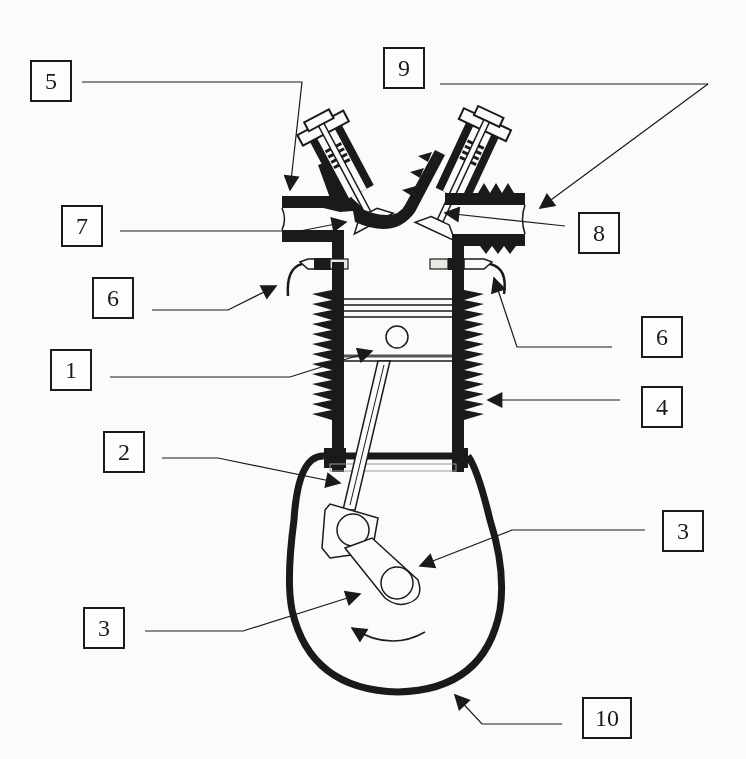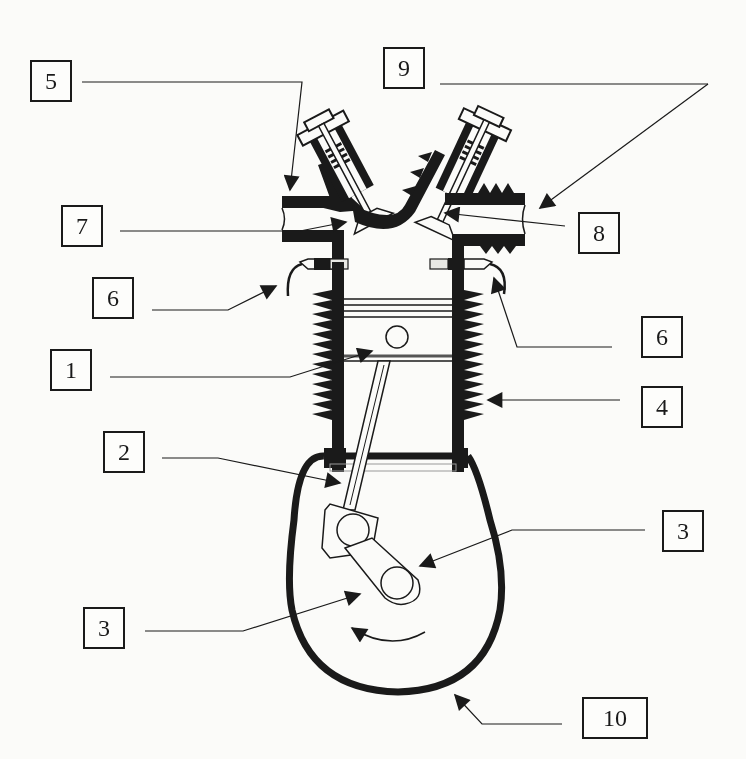--- a/index.html
+++ b/index.html
@@ -176,13 +176,13 @@
 <div class="label-box" style="left:383px;top:47px;width:42px;height:42px;">9</div>
 <div class="label-box" style="left:61px;top:205px;width:42px;height:42px;">7</div>
 <div class="label-box" style="left:578px;top:212px;width:42px;height:42px;">8</div>
 <div class="label-box" style="left:92px;top:277px;width:42px;height:42px;">6</div>
 <div class="label-box" style="left:641px;top:316px;width:42px;height:42px;">6</div>
 <div class="label-box" style="left:50px;top:349px;width:42px;height:42px;">1</div>
 <div class="label-box" style="left:641px;top:386px;width:42px;height:42px;">4</div>
 <div class="label-box" style="left:103px;top:431px;width:42px;height:42px;">2</div>
 <div class="label-box" style="left:662px;top:510px;width:42px;height:42px;">3</div>
 <div class="label-box" style="left:83px;top:607px;width:42px;height:42px;">3</div>
-<div class="label-box" style="left:582px;top:697px;width:66px;height:42px;">10</div>
+<div class="label-box" style="left:582px;top:697px;width:50px;height:42px;">10</div>
 
 </body></html>

